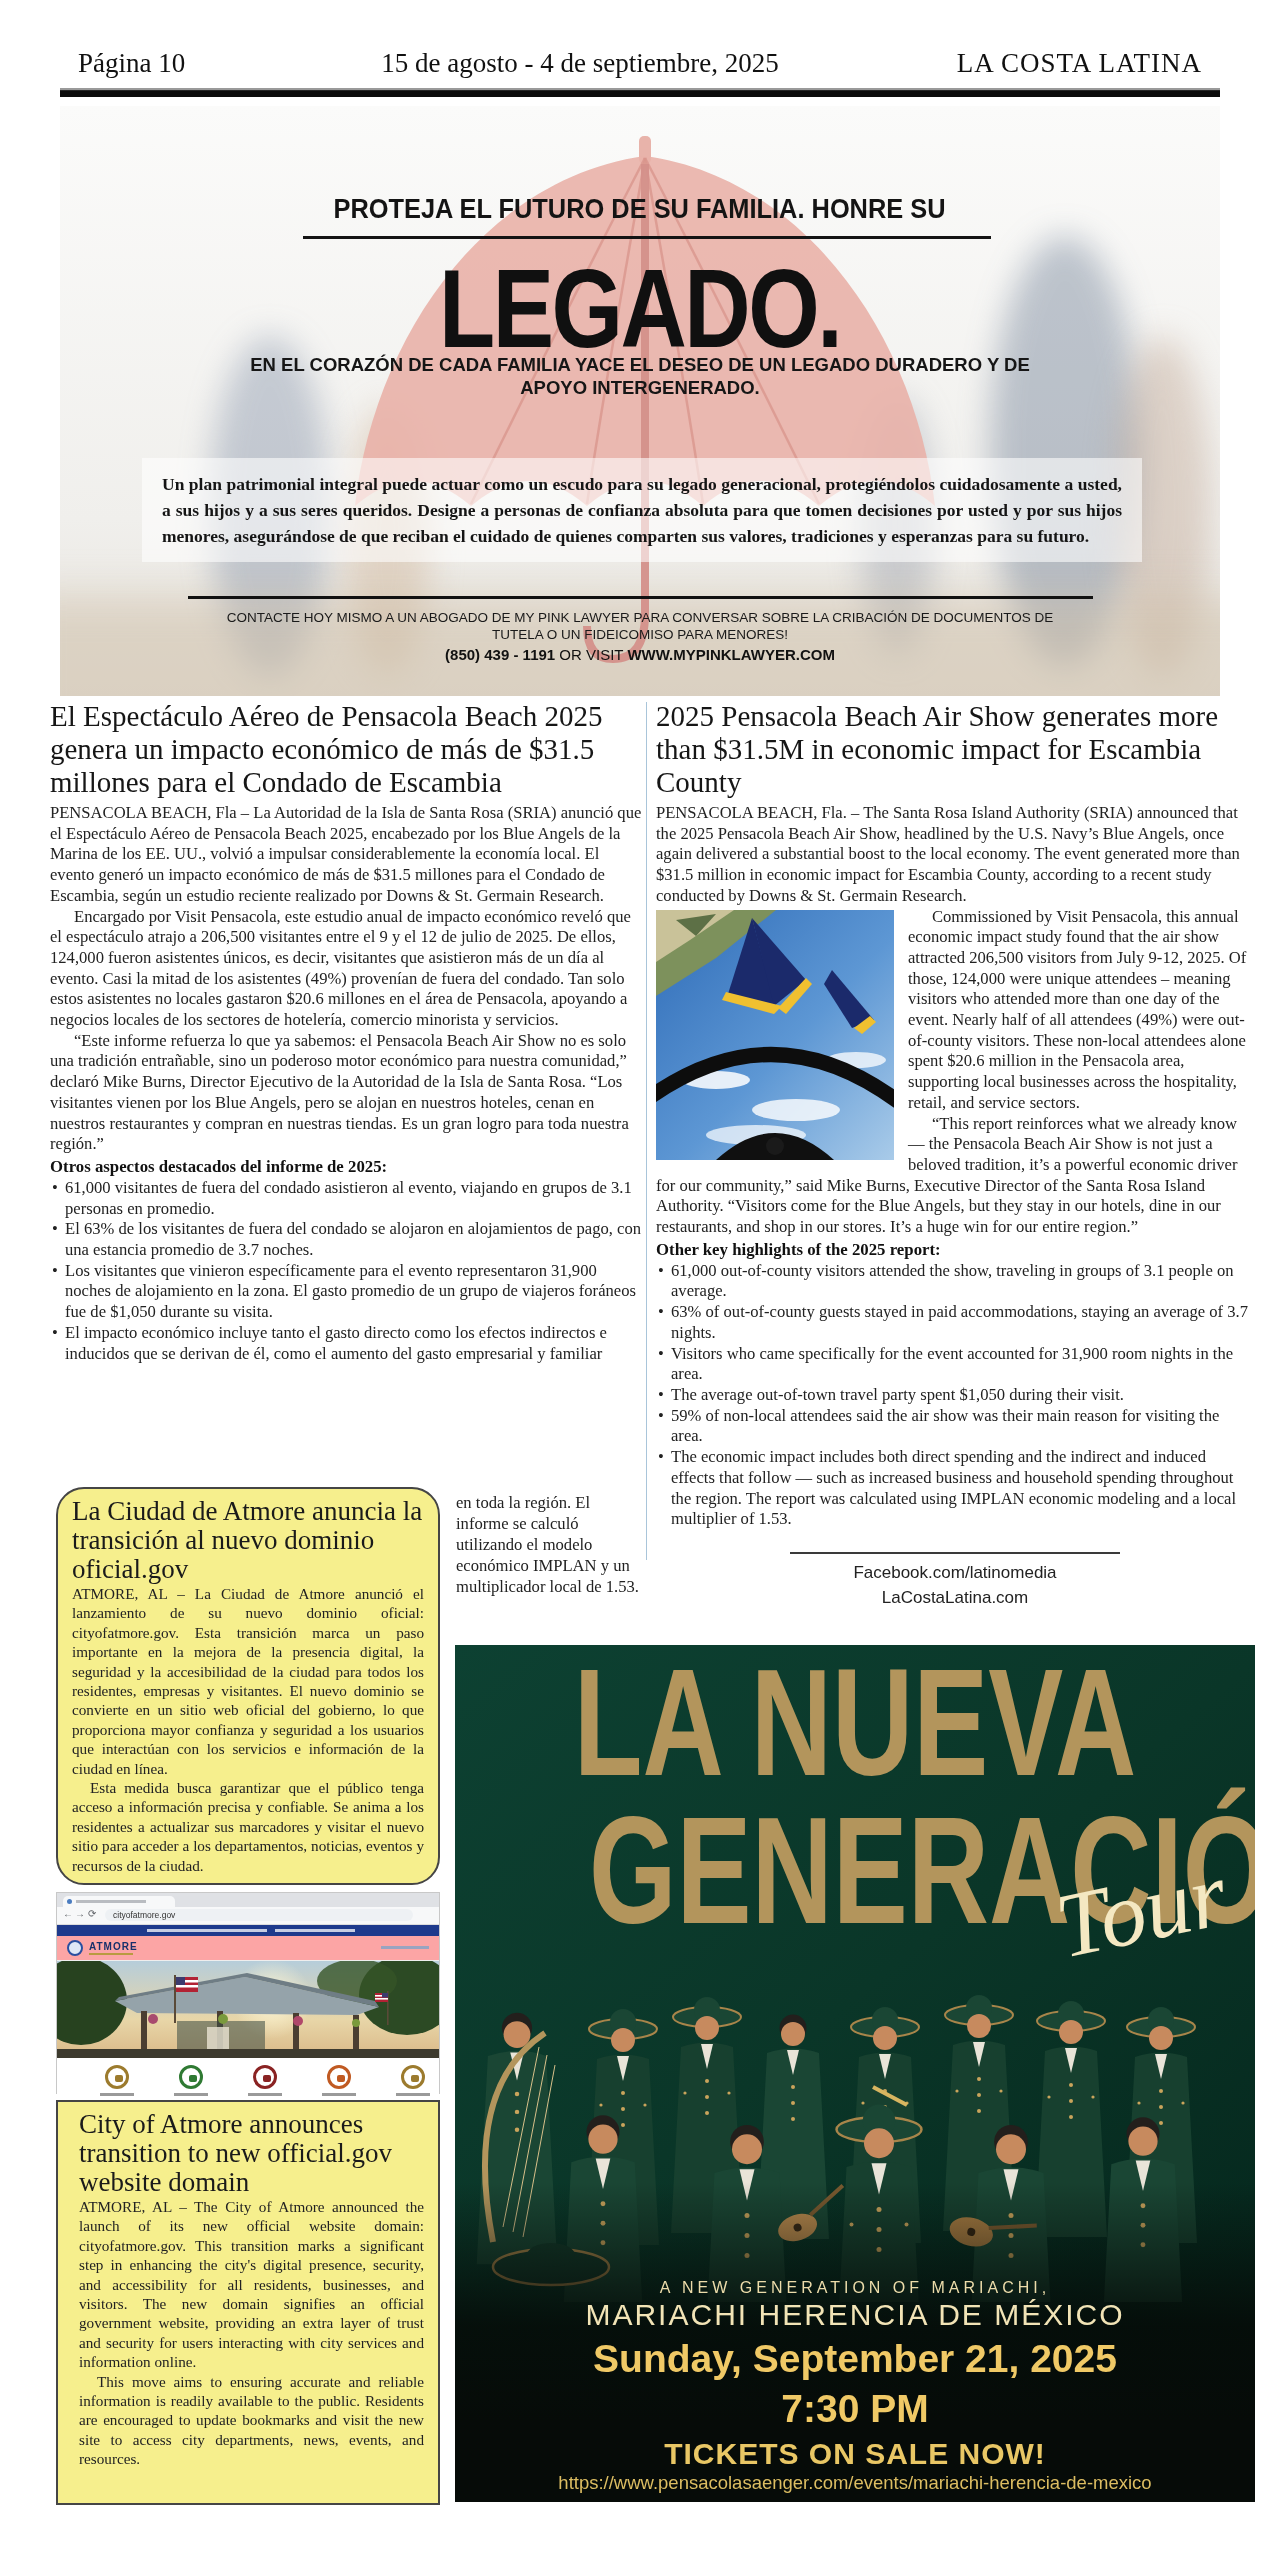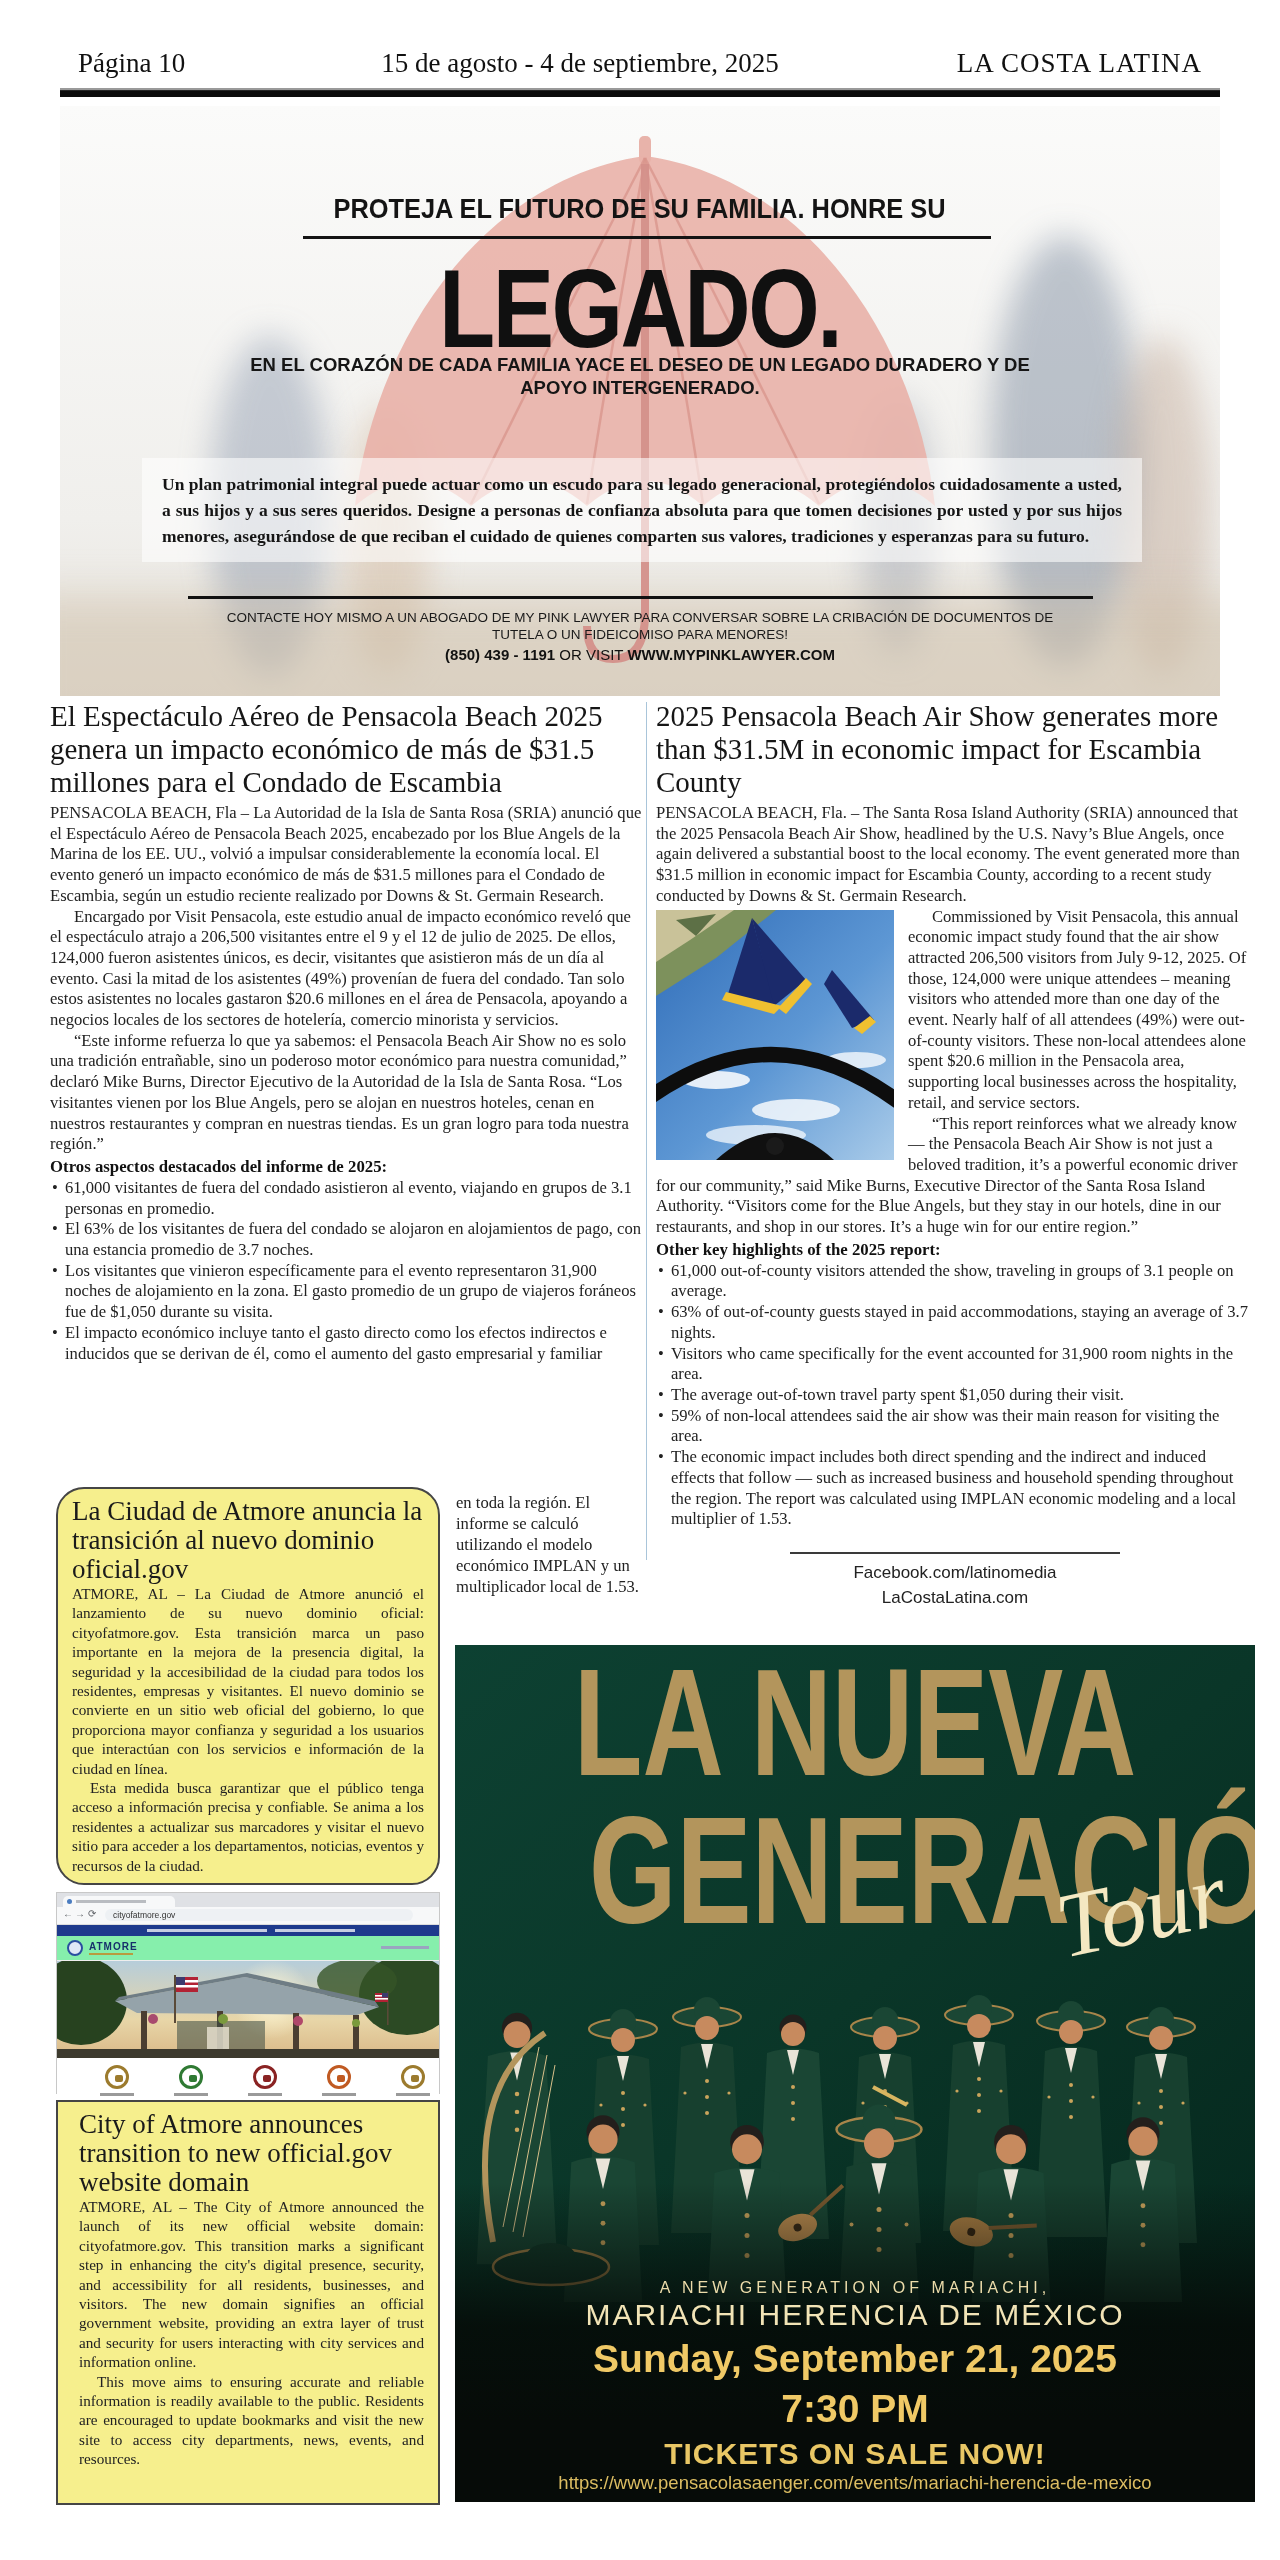--- a/index.html
+++ b/index.html
@@ -65,21 +65,21 @@
   .b-tabs{height:14px;background:#dfe1e5;position:relative;}
   .b-tab{position:absolute;left:6px;top:3px;width:112px;height:11px;background:#f7f8f9;border-radius:5px 5px 0 0;}
   .b-tab .fav{position:absolute;left:4px;top:3px;width:5px;height:5px;border-radius:50%;background:#4a7cc0;}
   .b-tab .ttl{position:absolute;left:13px;top:4px;width:70px;height:3px;background:#b9bcc1;}
   .b-nav{height:17px;background:#f7f8f9;border-bottom:1px solid #ddd;position:relative;color:#5f6368;}
   .b-nav .ic{position:absolute;top:1px;font-size:10px;}
   .b-url{position:absolute;left:48px;top:2px;width:300px;height:12px;background:#eef1f4;border-radius:6px;
          font-size:8.5px;line-height:12px;color:#333;padding-left:8px;}
   .b-notice{height:11px;background:#1e3a8c;position:relative;}
   .b-notice i{position:absolute;top:4px;height:3px;background:rgba(255,255,255,.75);}
-  .b-head{height:24px;background:#86efac;position:relative;border-bottom:1px solid #eee;}
+  .b-head{height:24px;background:#fca5a5;position:relative;border-bottom:1px solid #eee;}
   .b-logo-c{position:absolute;left:10px;top:4px;width:16px;height:16px;border-radius:50%;
             border:2px solid #2a4fa0;box-sizing:border-box;background:#dfe8f6;}
   .b-logo-t{position:absolute;left:32px;top:5px;font-size:10px;font-weight:bold;color:#17306b;letter-spacing:1px;}
   .b-logo-u{position:absolute;left:32px;top:17px;width:44px;height:2px;background:#b99b3f;}
   .b-head i{position:absolute;right:10px;top:10px;width:48px;height:3px;background:#9aa4c0;}
   .b-hero{height:97px;position:relative;overflow:hidden;}
   .b-icons{height:37px;background:#fff;position:relative;}
   .b-circle{position:absolute;top:3px;width:24px;height:24px;border-radius:50%;box-sizing:border-box;background:#fff;}
   .b-circle b{position:absolute;left:7px;top:7px;width:8px;height:7px;border-radius:2px;}
   .b-lab{position:absolute;top:31px;width:34px;height:3px;background:#9a9a9a;}

